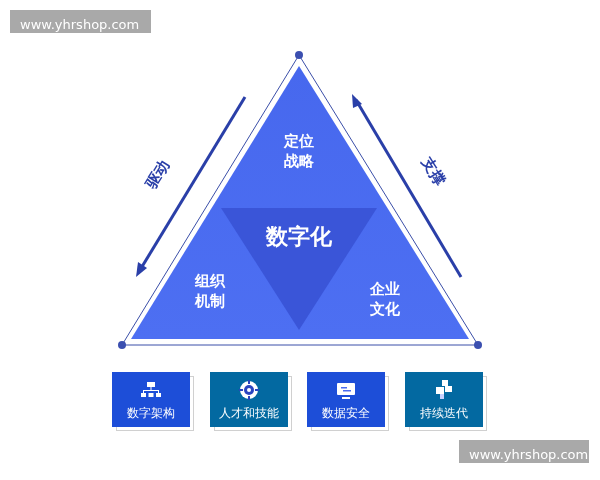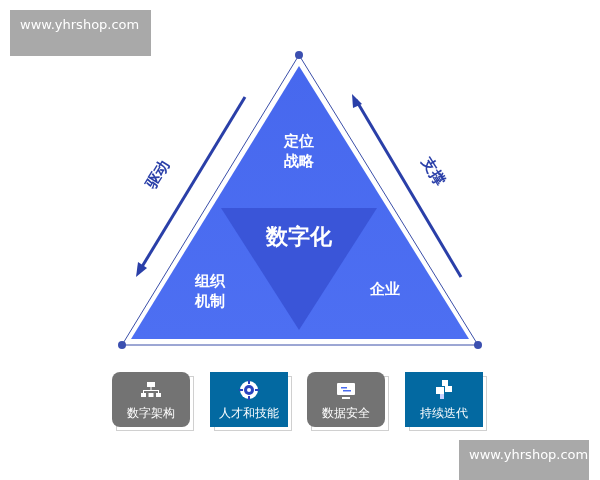--- a/index.html
+++ b/index.html
@@ -3,21 +3,21 @@
 <meta charset="utf-8">
 <style>
   html, body { margin: 0; padding: 0; }
   body {
     width: 600px; height: 480px; background: #ffffff;
     position: relative; overflow: hidden;
     font-family: "DejaVu Sans", "Liberation Sans", sans-serif;
   }
   .watermark {
     position: absolute; background: #a9a9a9; color: #ffffff;
-    font-size: 13px; padding: 0 10px; height: 46px; line-height: 30px;
+    font-size: 13px; padding: 0 10px; height: 23px; line-height: 30px;
     font-family: "DejaVu Sans", sans-serif;
   }
   .wm-top { left: 10px; top: 10px; width: 121px; }
   .wm-bottom { left: 459px; top: 440px; width: 110px; }
   svg.diagram { position: absolute; left: 0; top: 0; }
   .label {
     position: absolute; color: #ffffff; font-weight: bold;
     text-align: center; line-height: 1.3;
   }
   .lbl-small { font-size: 15px; width: 60px; }
@@ -29,21 +29,21 @@
   .box-shadow {
     position: absolute; left: 4px; top: 4px; width: 78px; height: 55px;
     background: #fff; border: 1px solid #d0d0d0; box-sizing: border-box;
   }
   .box {
     position: absolute; left: 0; top: 0; width: 78px; height: 55px;
     color: #fff; font-size: 12px; text-align: center; box-sizing: border-box;
   }
   .box .icon { height: 24px; display: flex; align-items: flex-end; justify-content: center; margin-top: 4px; }
   .box .txt { margin-top: 5px; }
-  .box.light { background: #737373; border-radius: 8px; }
+  .box.light { background: #1d4ed8; }
   .box.dark { background: #0369a1; }
 </style>
 </head>
 <body>
 
 <div class="watermark wm-top">www.yhrshop.com</div>
 <div class="watermark wm-bottom">www.yhrshop.com</div>
 
 <svg class="diagram" width="600" height="480">
   <defs>
@@ -76,20 +76,21 @@
 </div>
 <div class="label lbl-big" style="left:244px; top:222px;">
   <div>数字化</div>
 </div>
 <div class="label lbl-small" style="left:180px; top:272px;">
   <div>组织</div>
   <div>机制</div>
 </div>
 <div class="label lbl-small" style="left:355px; top:280px;">
   <div>企业</div>
+  <div>文化</div>
 </div>
 
 <div class="side-label" style="left:143px; top:165px; transform: rotate(-58deg);">驱动</div>
 <div class="side-label" style="left:418px; top:162px; transform: rotate(58deg);">支撑</div>
 
 <div class="box-wrap" style="left:112px;">
   <div class="box-shadow"></div>
   <div class="box light">
     <div class="icon">
       <svg width="22" height="18" viewBox="0 0 22 18">

